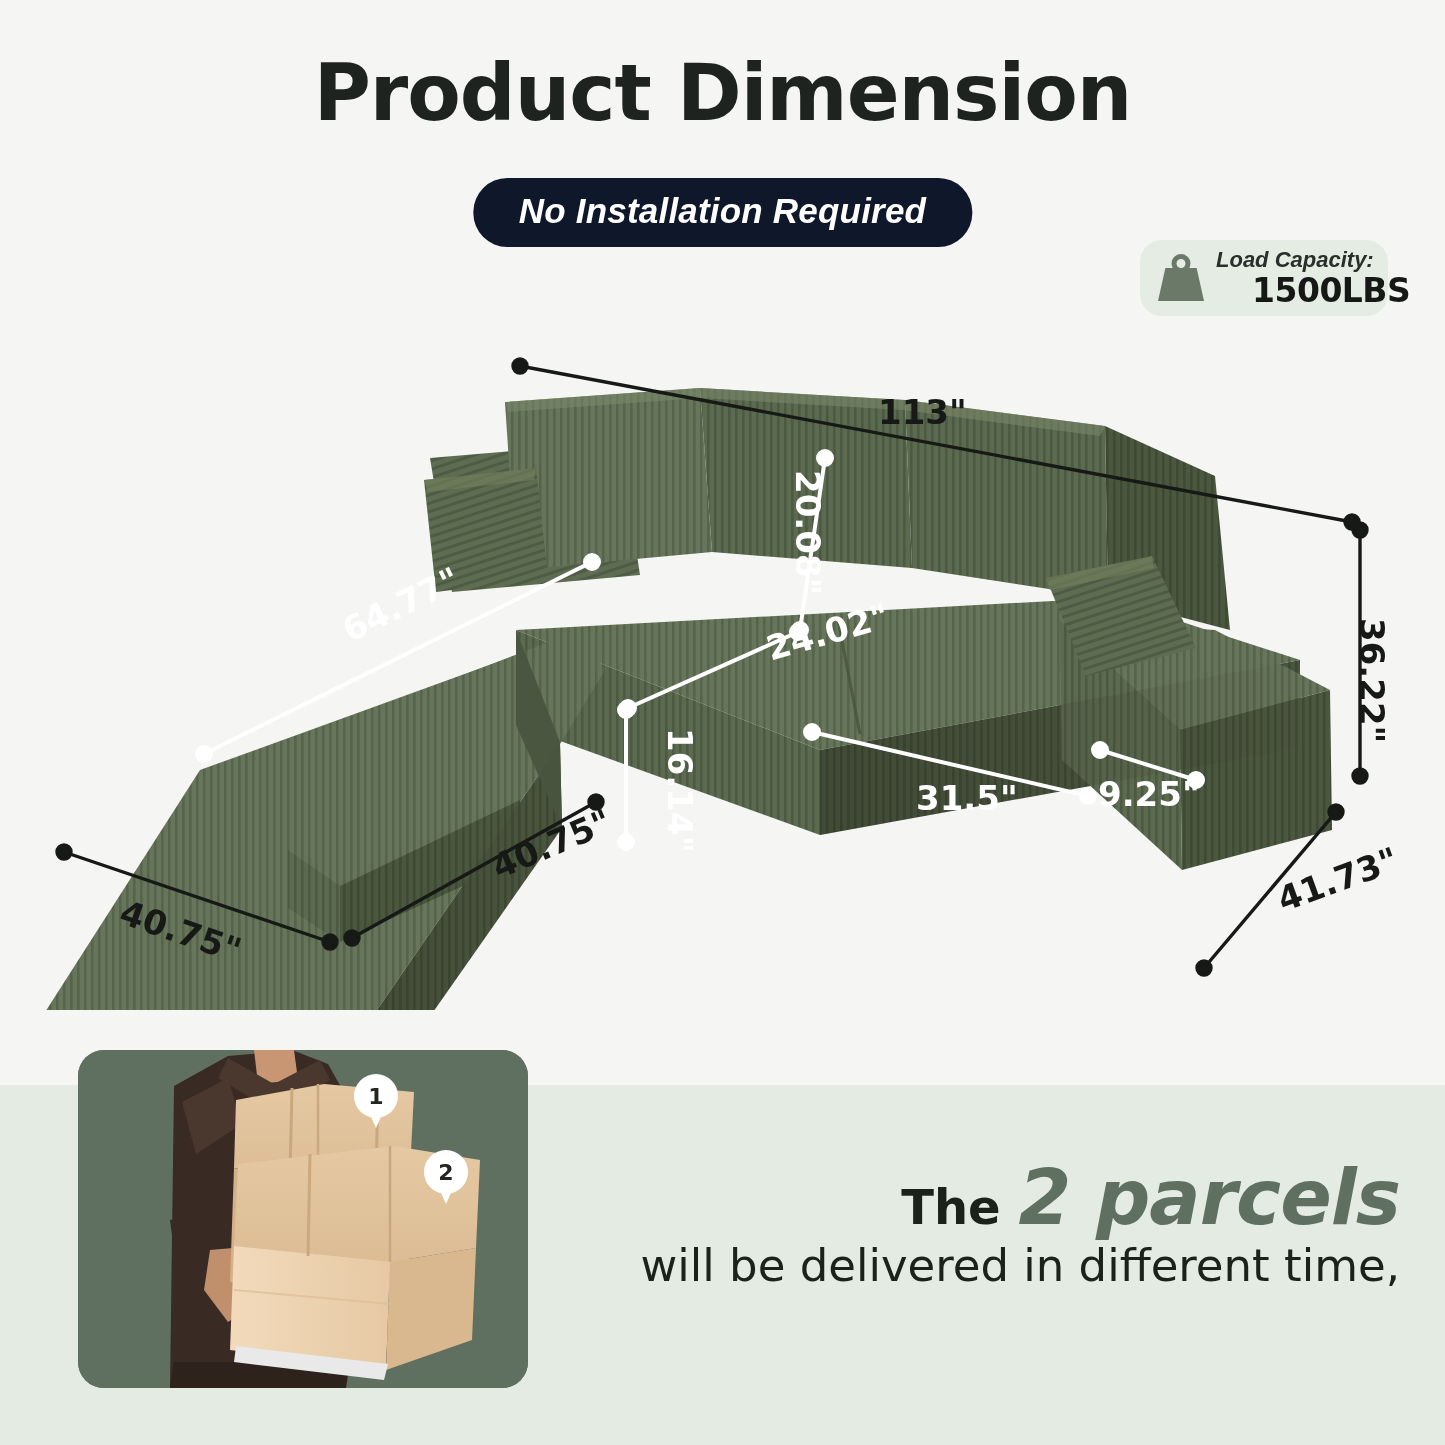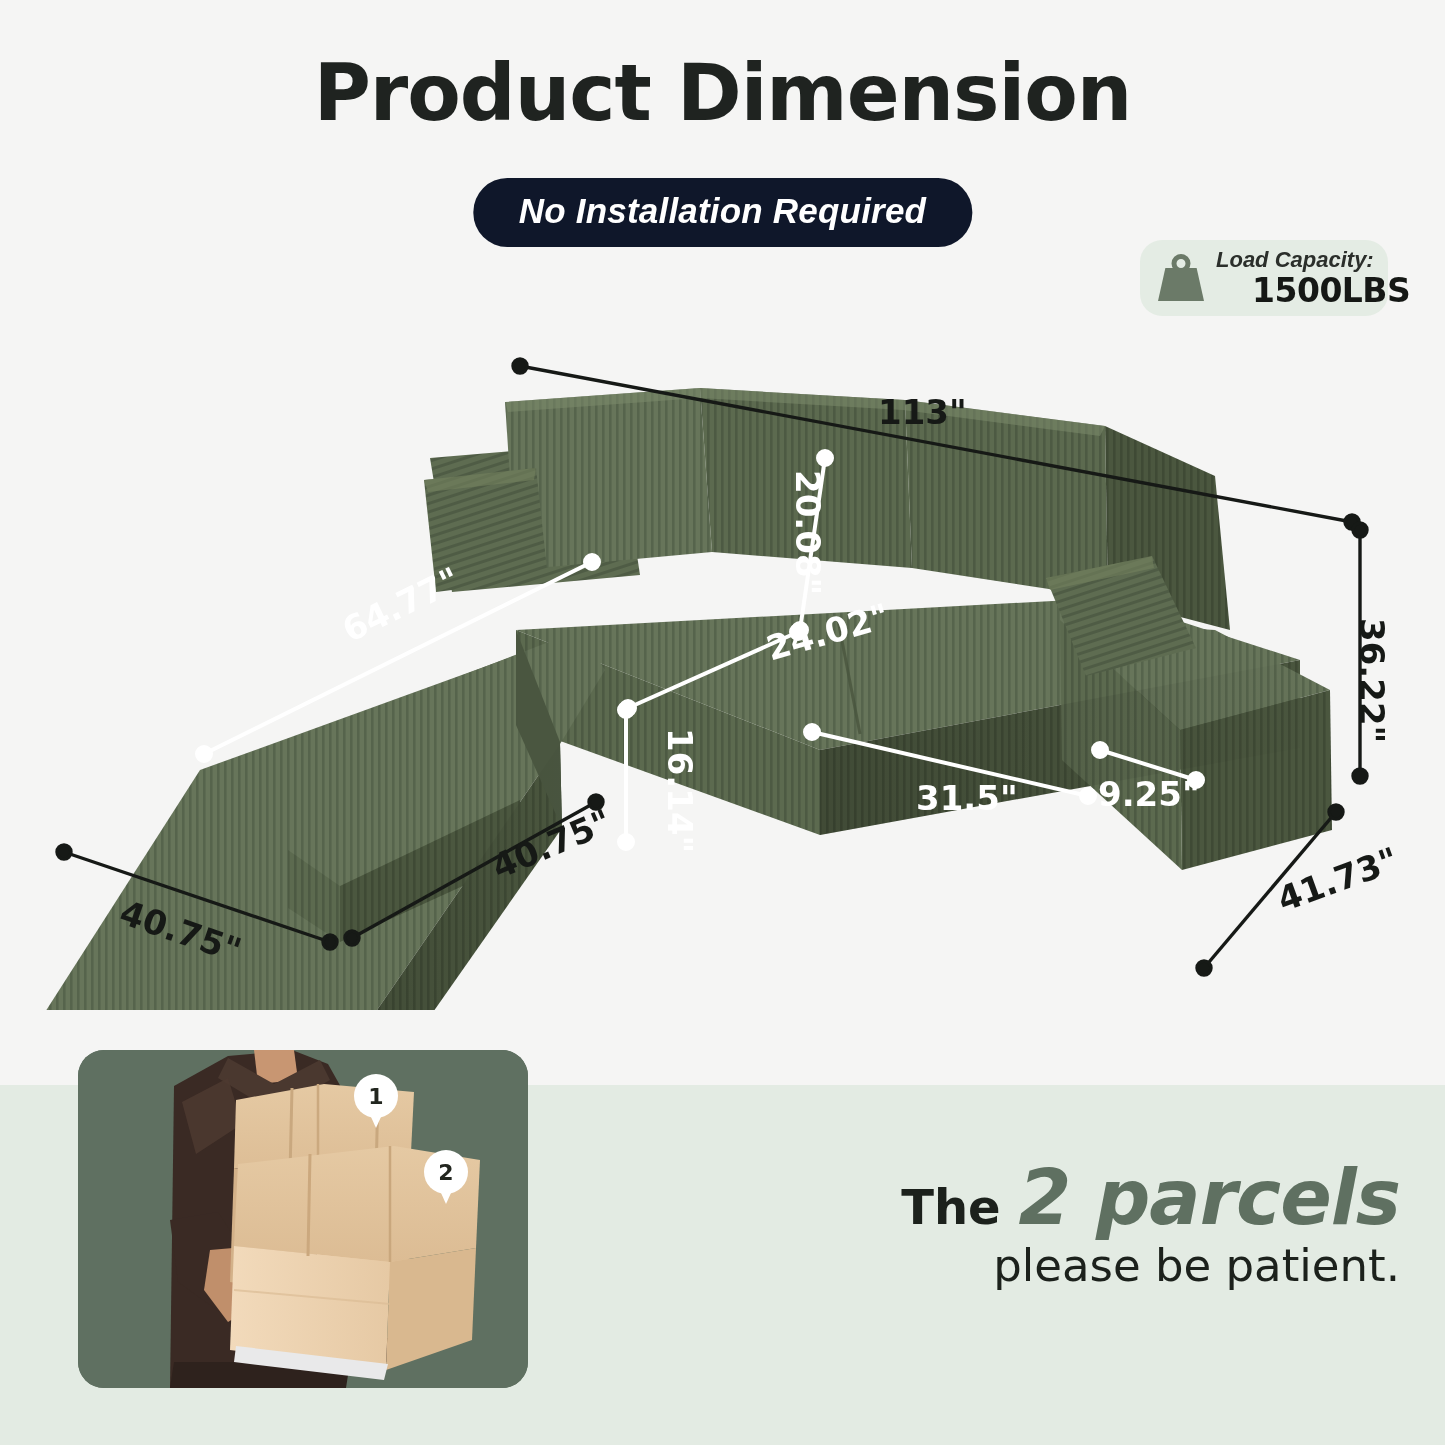--- a/index.html
+++ b/index.html
@@ -353,16 +353,16 @@
     <div class="pin" style="left:346px;top:100px;">
       <div class="circ">2</div>
       <div class="tail"></div>
     </div>
   </div>
 
   <div class="parcel-text">
     <div class="pt-line1">
       <span class="pt-the">The</span><span class="pt-parcels">2 parcels</span>
     </div>
-    <div class="pt-line2">please be patient.</div>
+    <div class="pt-line2">will be delivered in different time,</div>
   </div>
 
 </div>
 
 </body></html>

